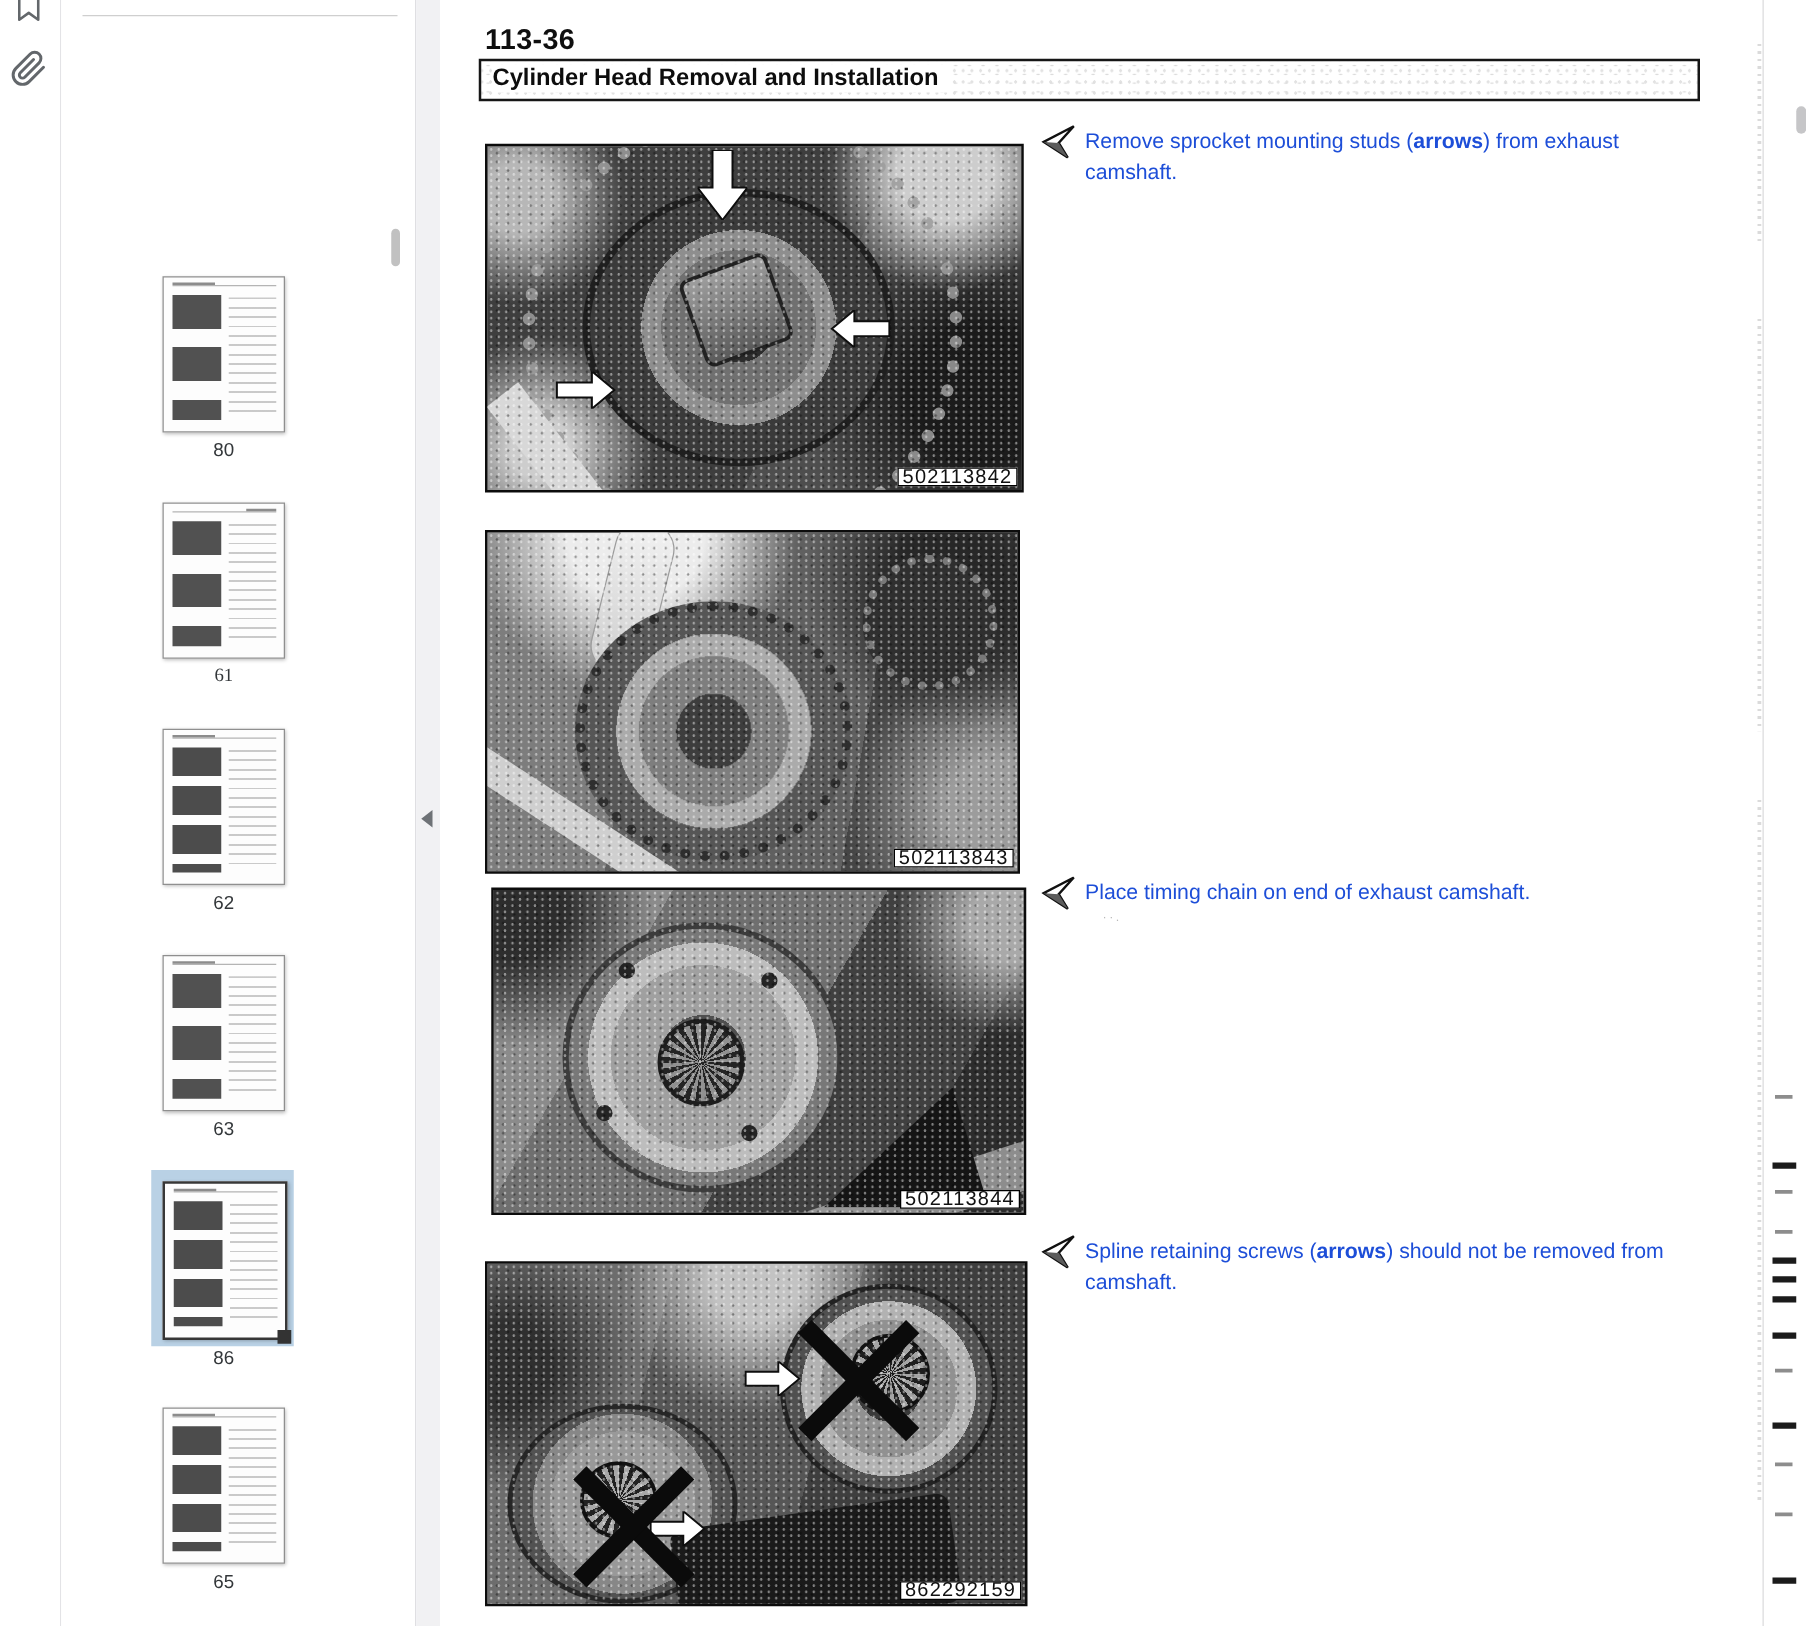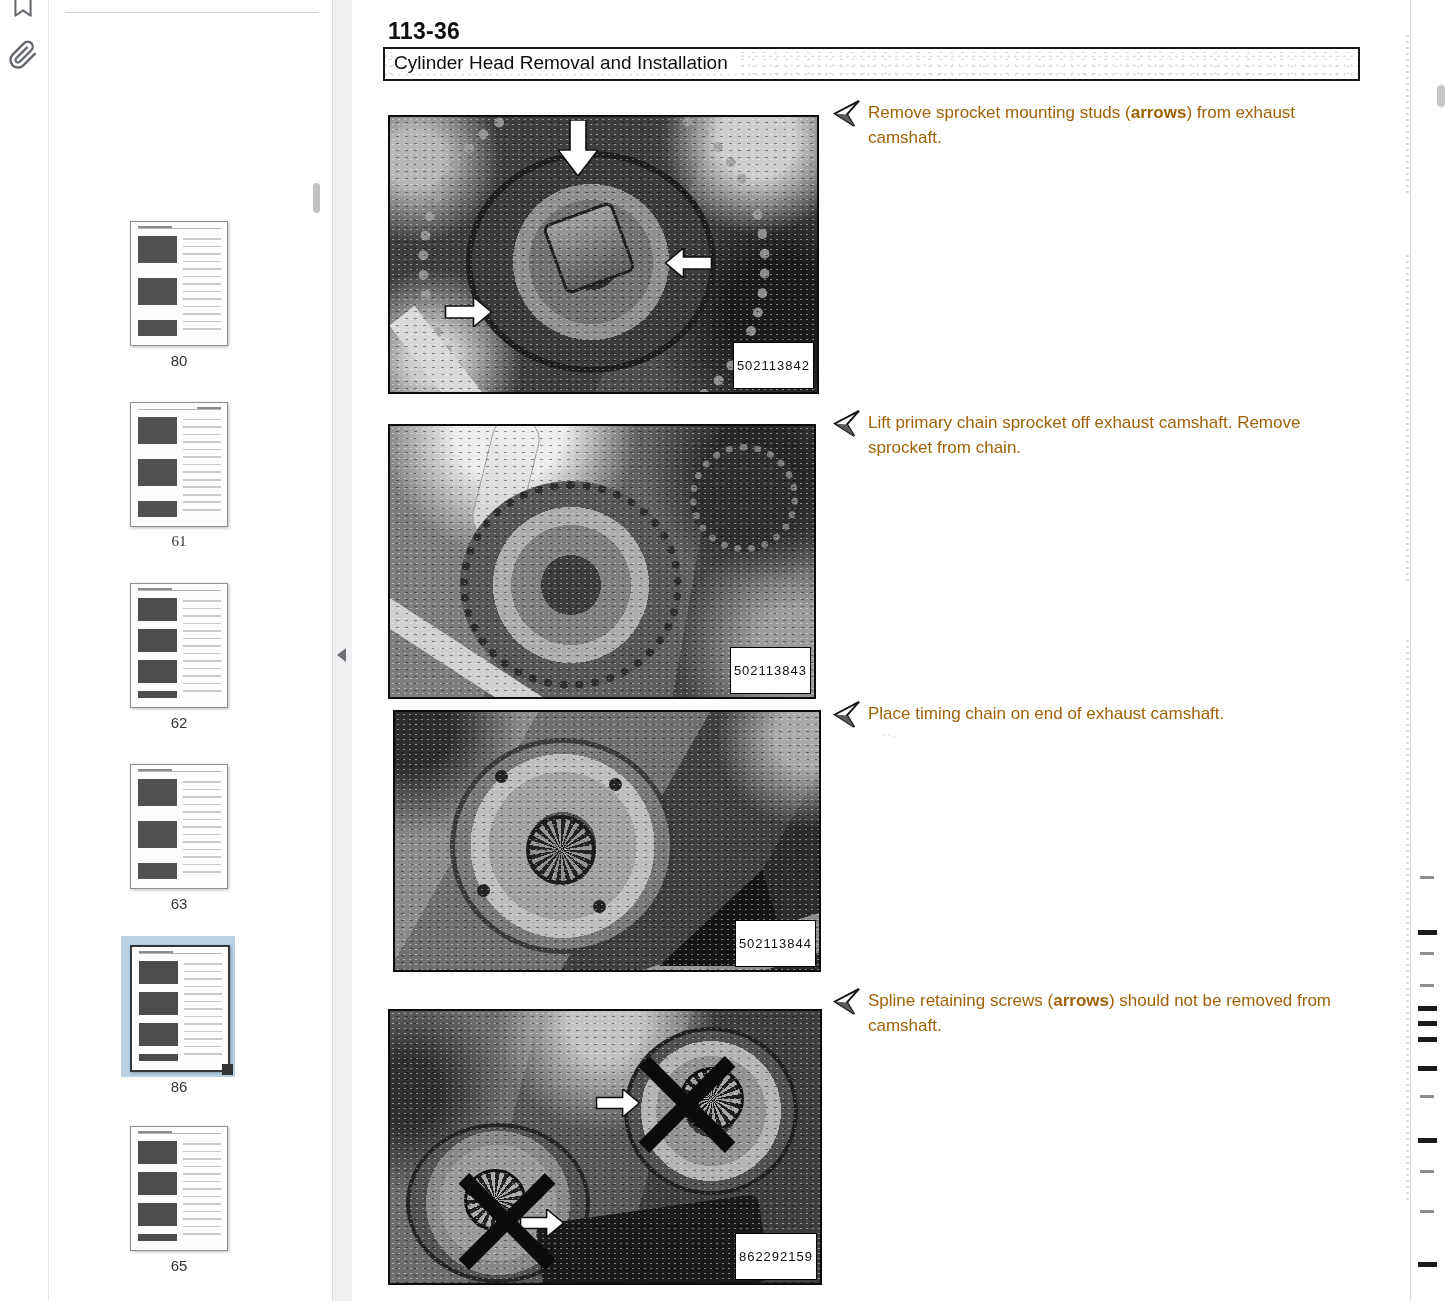--- a/index.html
+++ b/index.html
@@ -33,34 +33,34 @@
   
   .gutter{position:absolute;left:333px;top:0;width:19px;height:100%;background:#f1f1f3;}
   .collapse-btn{position:absolute;left:337px;top:647px;width:14px;height:16px;background:none;border:none;padding:0;cursor:pointer;}
   .collapse-btn span{display:block;width:0;height:0;border-top:7px solid transparent;border-bottom:7px solid transparent;border-right:9px solid #6e7276;}
   
   .page{position:absolute;left:352px;top:0;width:1058px;height:1301px;background:#fff;}
   .page-label{position:absolute;left:36px;top:18px;font-size:23px;font-weight:bold;color:#0f0f0f;letter-spacing:.3px;}
   .header-box{position:absolute;left:31px;top:47px;width:973px;height:30px;border:2px solid #161616;background:#fff;
     background-image:radial-gradient(#d7d7d7 1.1px,transparent 1.3px),radial-gradient(#e2e2e2 1px,transparent 1.2px);
     background-size:11px 7px,7px 9px;background-position:0 0,4px 3px;}
-  .header-box .t{position:absolute;left:9px;top:3px;font-size:19px;font-weight:normal;color:#0d0d0d;background:#fff;padding-right:8px;}
+  .header-box .t{position:absolute;left:9px;top:3px;font-size:19px;font-weight:bold;color:#0d0d0d;background:#fff;padding-right:8px;}
   
   .step{position:absolute;left:481px;width:515px;}
   .step .ar-bullet{position:absolute;left:0;top:0;width:27px;height:27px;}
-  .step .txt{margin-left:35px;font-size:17px;line-height:25px;color:#a16207;width:470px;}
+  .step .txt{margin-left:35px;font-size:17px;line-height:25px;color:#1d4ed8;width:470px;}
   .b{font-weight:bold;}
   .tiny-dots{position:absolute;left:530px;top:729px;color:#b9b9b9;font-size:10px;letter-spacing:2px;}
   
   .photo{position:absolute;border:2px solid #0c0c0c;overflow:hidden;background:#4a4a4a;}
   .photo::after{content:"";position:absolute;inset:0;pointer-events:none;
     background-image:radial-gradient(rgba(255,255,255,.45) 1px,transparent 1.2px),radial-gradient(rgba(0,0,0,.4) 1px,transparent 1.2px);
     background-size:6px 5px,9px 7px;background-position:0 0,3px 2px;}
   .caption{position:absolute;right:3px;bottom:3px;background:#fff;border:1px solid #000;color:#111;
-    font-size:13px;line-height:13px;padding:16px 3px;letter-spacing:1px;z-index:5;}
+    font-size:16px;line-height:13px;padding:0 3px;letter-spacing:1px;z-index:5;}
   .ov{position:absolute;}
   .photo svg.ov{z-index:4;}
   .wfill{fill:#fff;stroke:#0e0e0e;stroke-width:1.6;}
   
   .p1{left:36px;top:115px;width:427px;height:275px;
     background:
       radial-gradient(circle at 86% 8%,#cdcdcd 0 38px,rgba(205,205,205,0) 95px),
       radial-gradient(circle at 6% 15%,#b7b7b7 0 28px,rgba(183,183,183,0) 85px),
       radial-gradient(circle at 92% 72%,#1b1b1b 0 55px,rgba(27,27,27,0) 140px),
       radial-gradient(circle at 10% 88%,#cdcdcd 0 24px,rgba(205,205,205,0) 90px),
@@ -274,27 +274,20 @@
   </div>
 
   <div class="step" style="top:100px;">
     <svg class="ar-bullet" viewBox="0 0 28 28">
       <polygon points="27,1 2,14 22,27 14.5,14.8" fill="#fff" stroke="#111" stroke-width="2"></polygon>
       <polygon points="2,14 22,27 14.5,15" fill="#5c5c5c"></polygon>
     </svg>
     <div class="txt"><span>Remove sprocket mounting studs (</span><span class="b">arrows</span><span>) from exhaust camshaft.</span></div>
   </div>
 
-  <div class="step" style="top:410px;">
-    <svg class="ar-bullet" viewBox="0 0 28 28">
-      <polygon points="27,1 2,14 22,27 14.5,14.8" fill="#fff" stroke="#111" stroke-width="2"></polygon>
-      <polygon points="2,14 22,27 14.5,15" fill="#5c5c5c"></polygon>
-    </svg>
-    <div class="txt"><span>Lift primary chain sprocket off exhaust camshaft. Remove sprocket from chain.</span><span class="b"></span><span></span></div>
-  </div>
 
   <div class="step" style="top:701px;">
     <svg class="ar-bullet" viewBox="0 0 28 28">
       <polygon points="27,1 2,14 22,27 14.5,14.8" fill="#fff" stroke="#111" stroke-width="2"></polygon>
       <polygon points="2,14 22,27 14.5,15" fill="#5c5c5c"></polygon>
     </svg>
     <div class="txt"><span>Place timing chain on end of exhaust camshaft.</span><span class="b"></span><span></span></div>
   </div>
   <div class="tiny-dots">··.</div>
 

